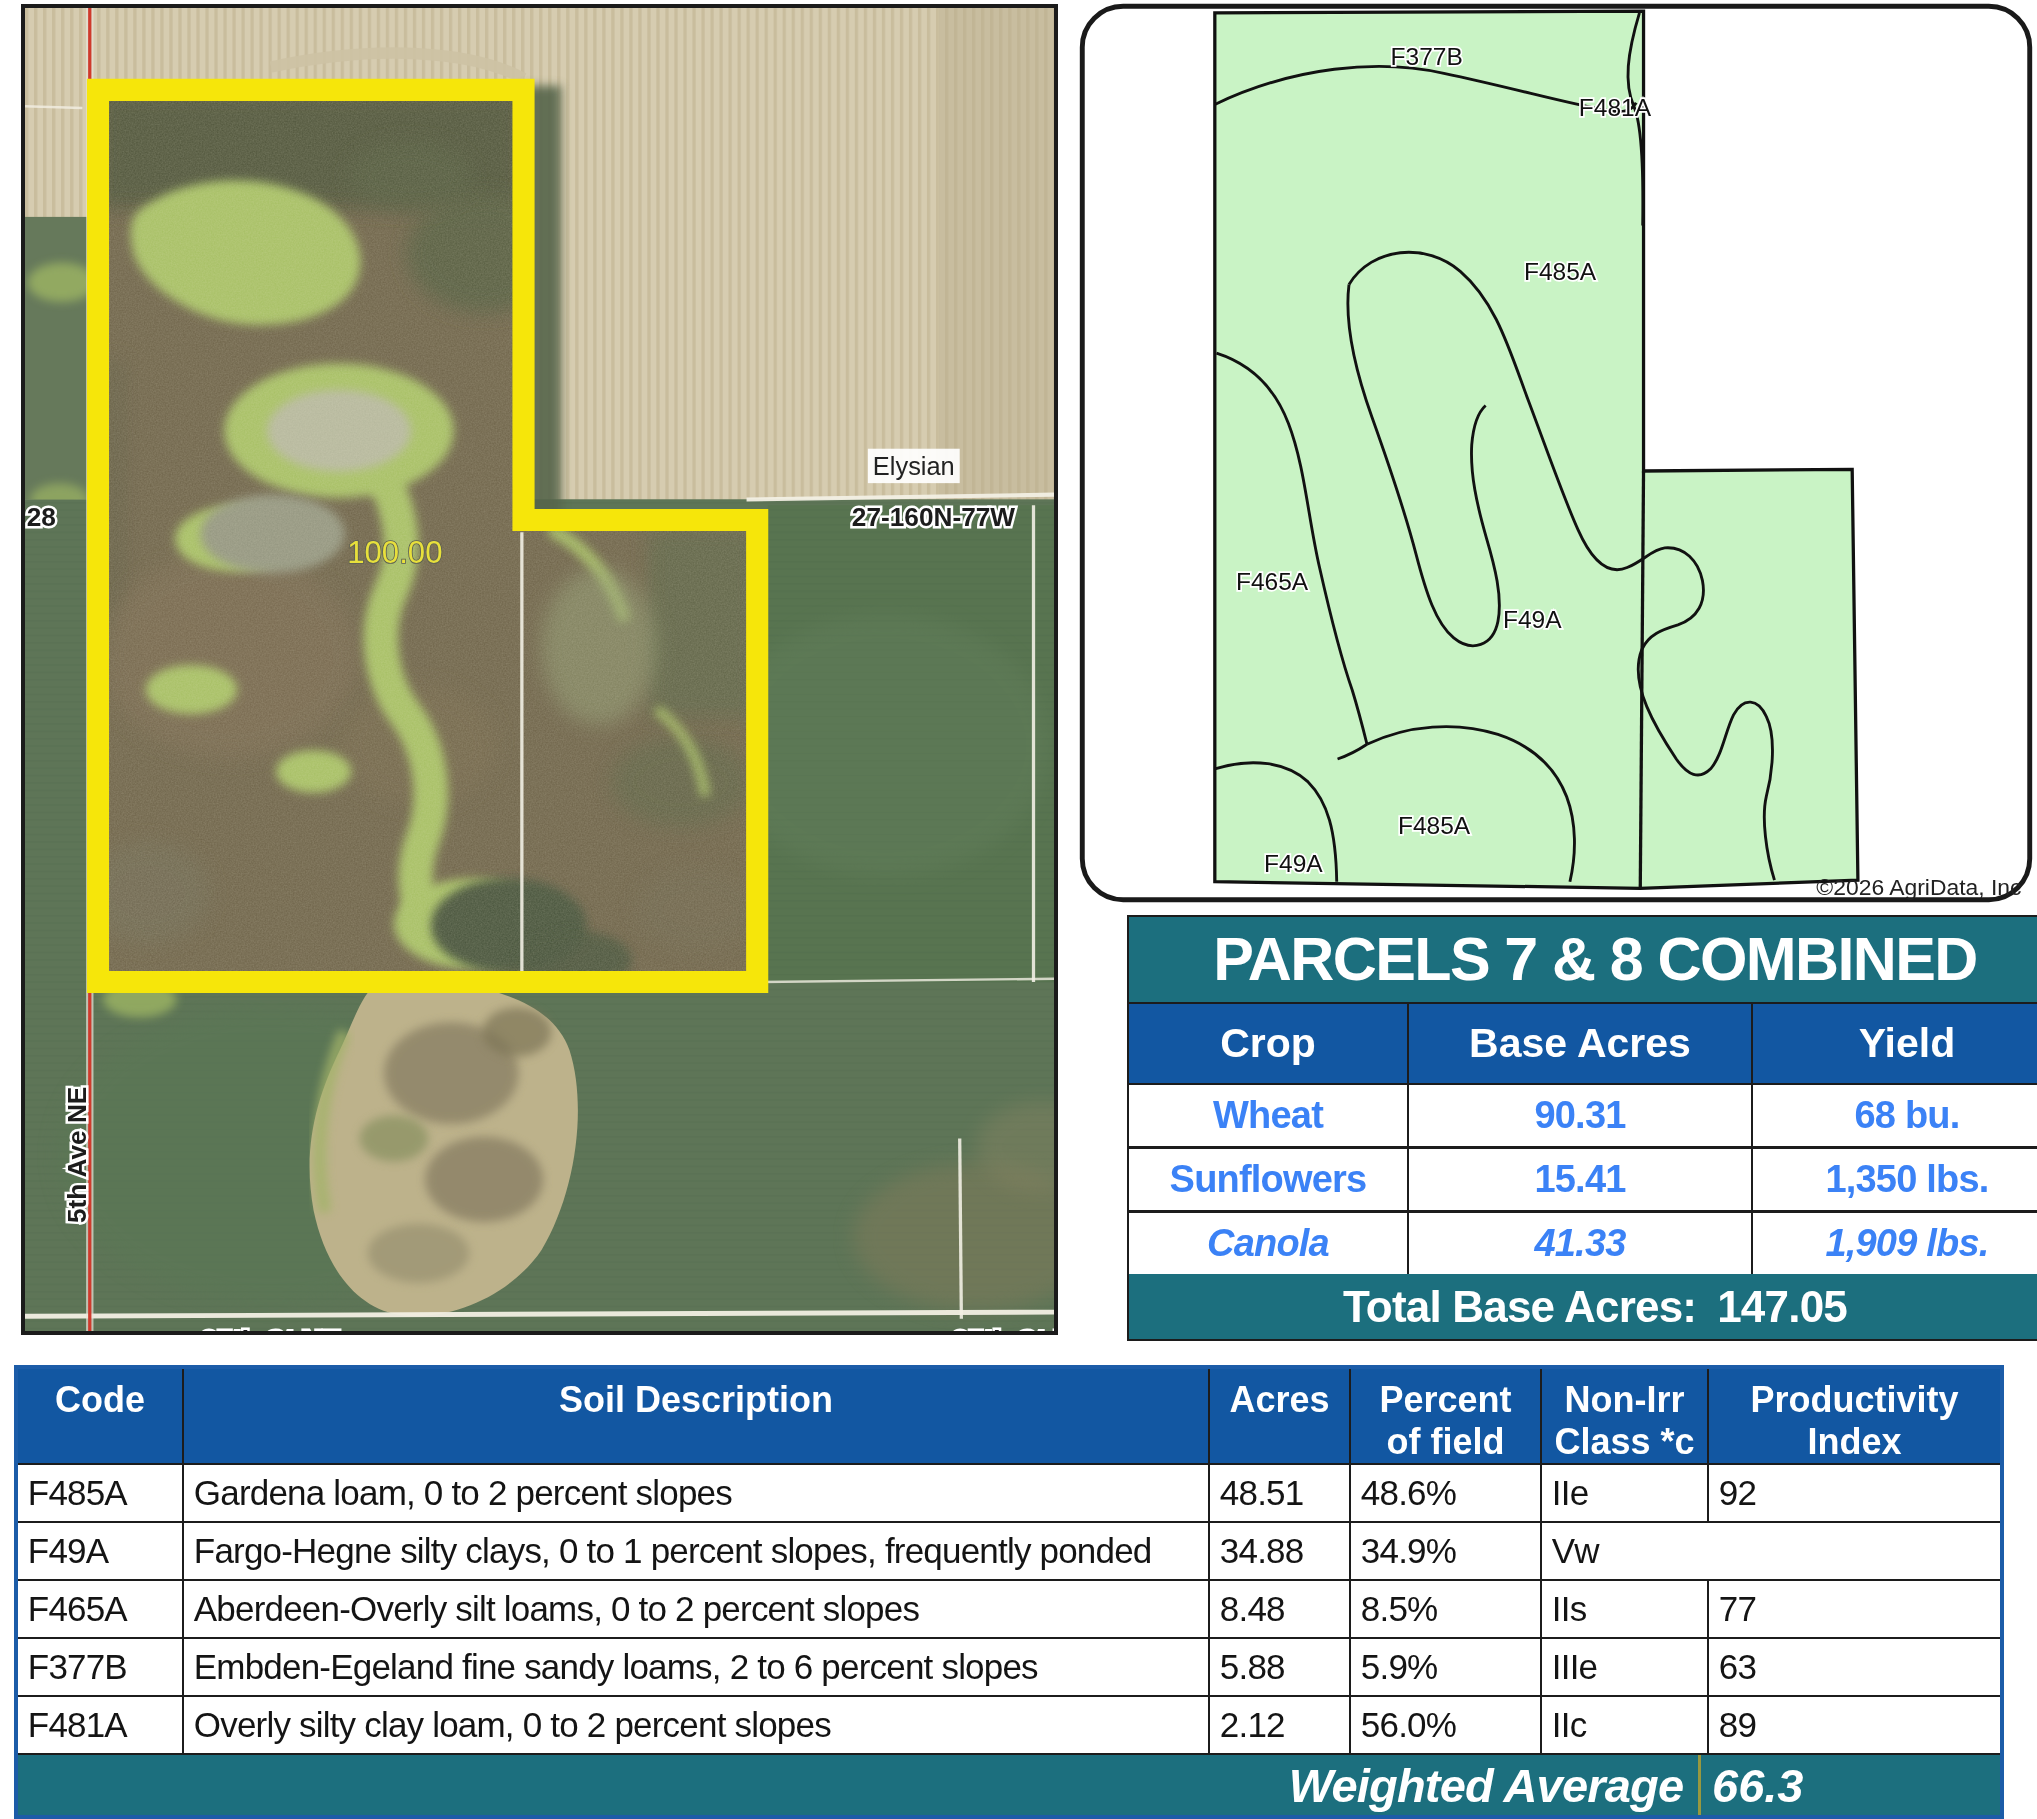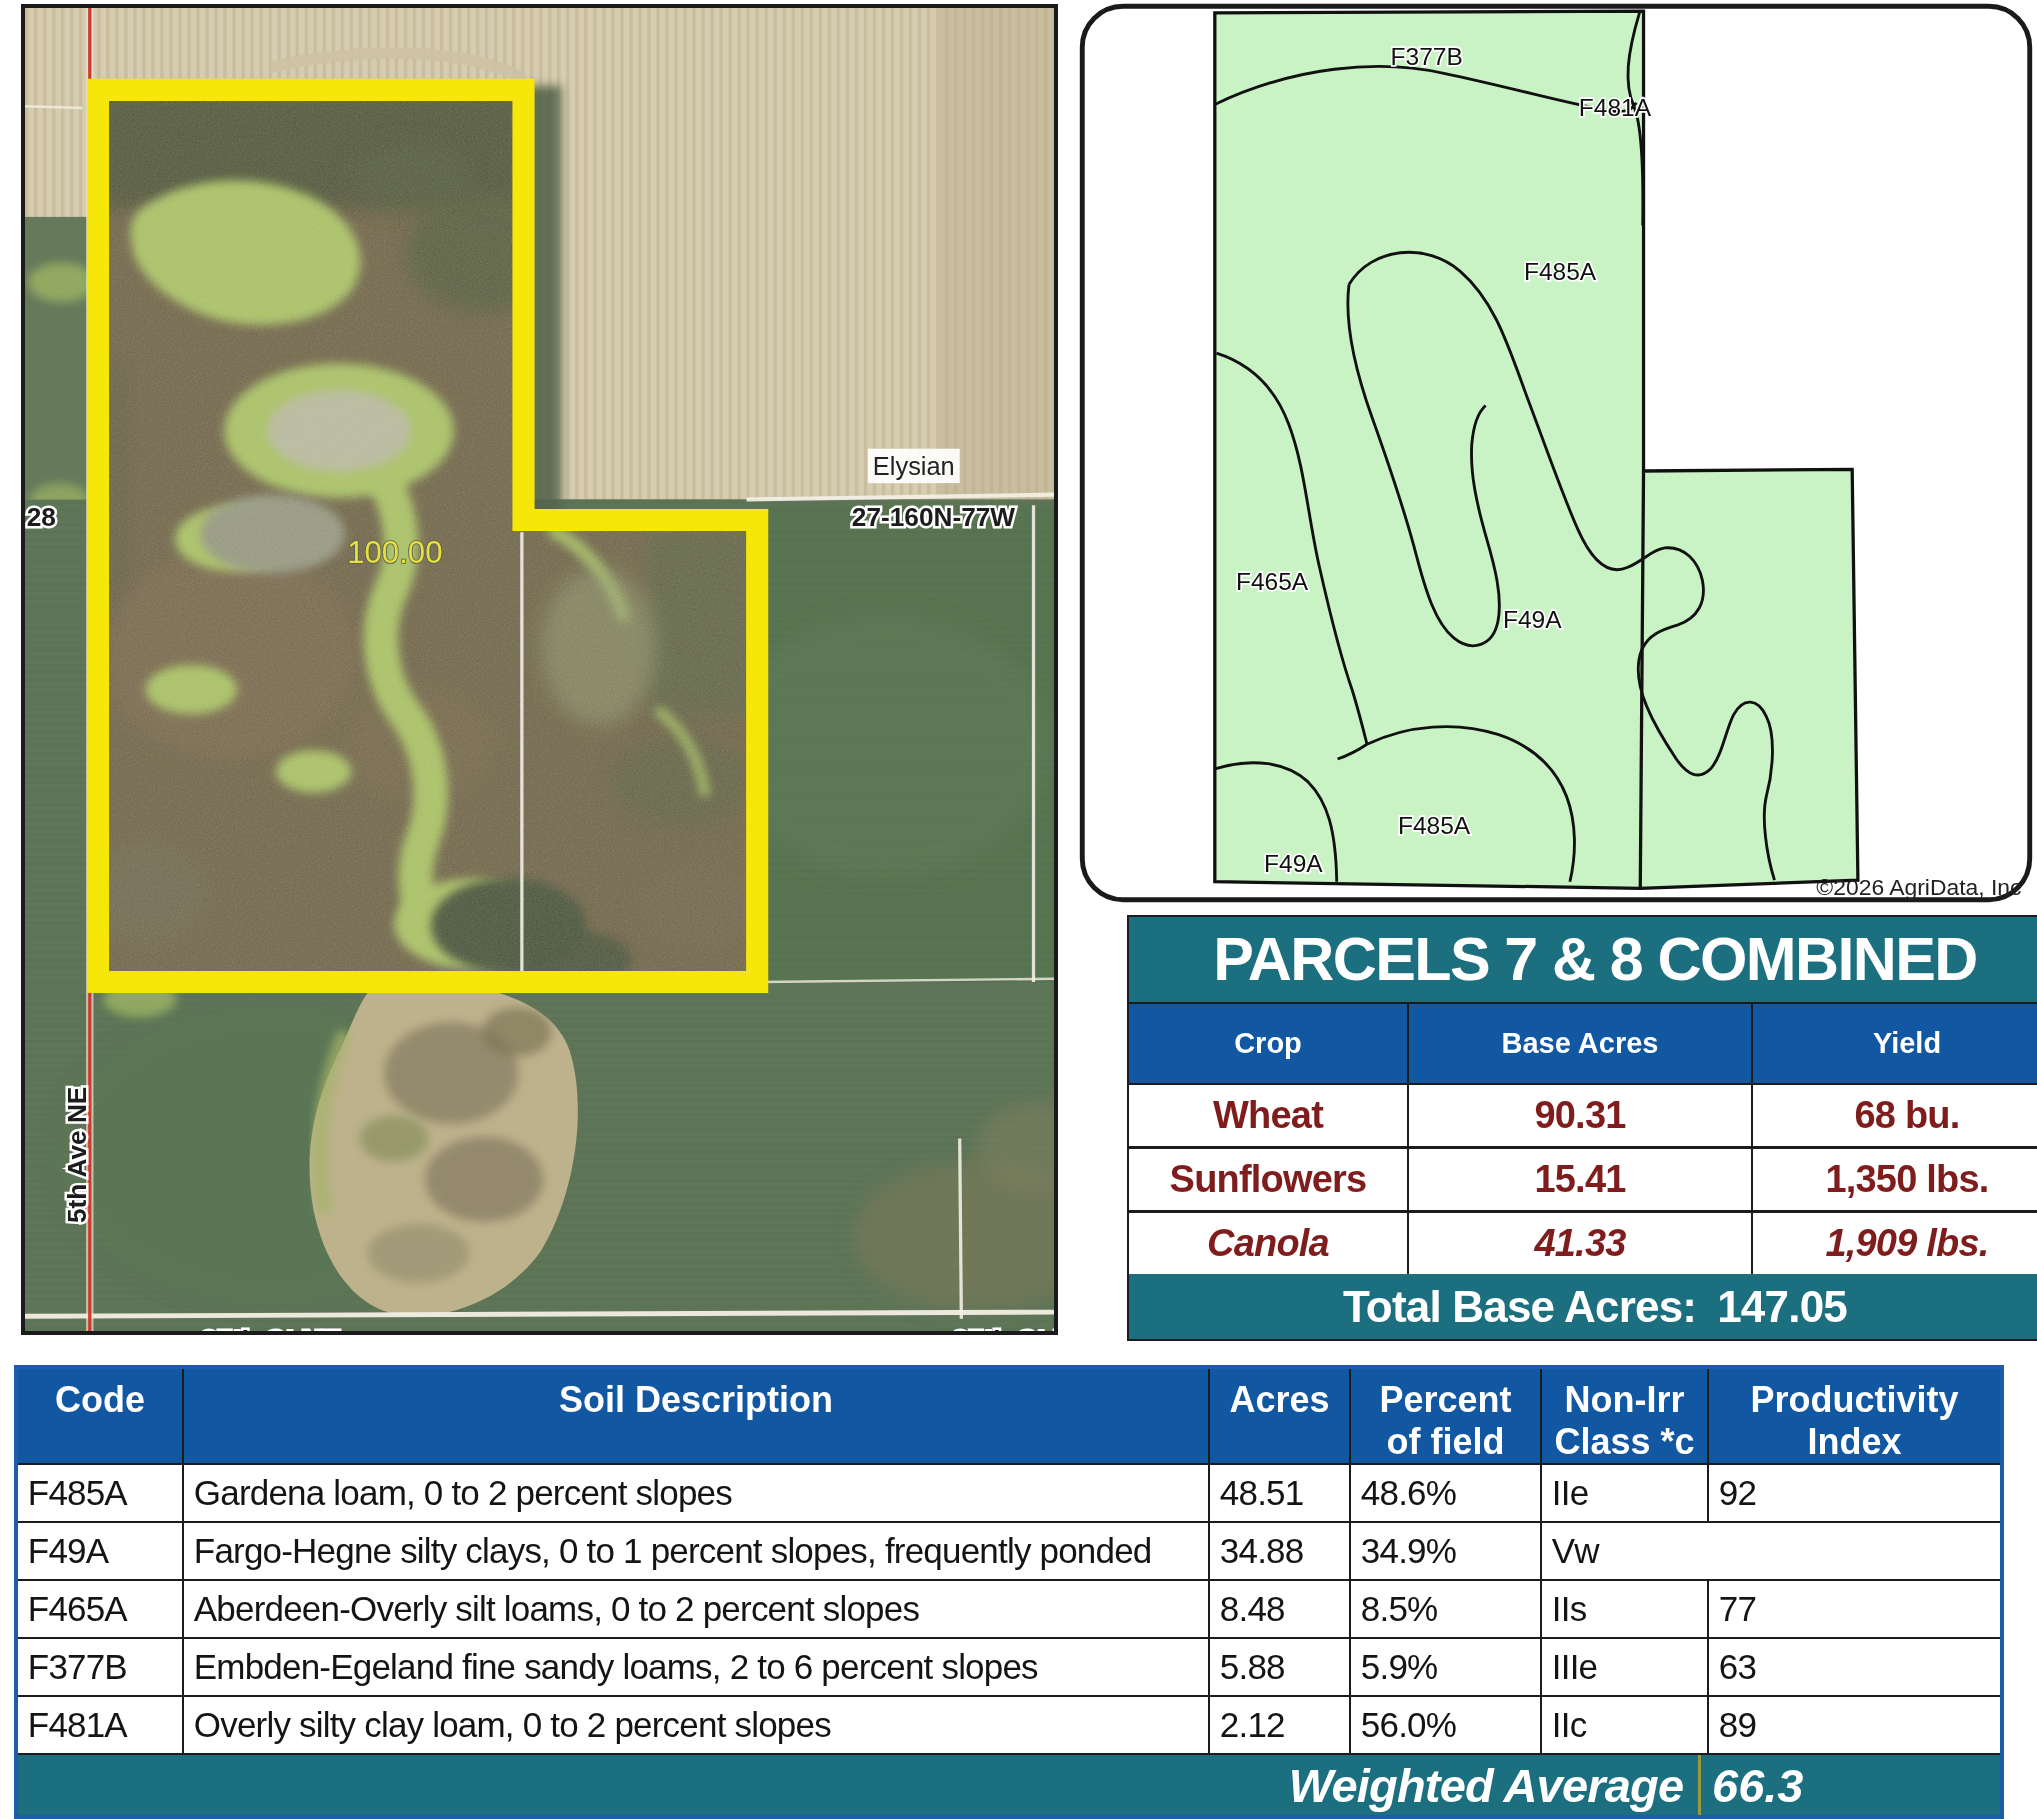--- a/index.html
+++ b/index.html
@@ -7,24 +7,24 @@
   .abs{position:absolute;}
   svg text{font-family:"Liberation Sans",sans-serif;}
   .halo{paint-order:stroke;stroke:#ffffff;stroke-width:6px;fill:#1c1c1c;font-weight:bold;}
   .soil-label{paint-order:stroke;stroke:#ffffff;stroke-width:4px;fill:#111;font-size:30px;}
   
   .parcels{left:1080px;top:915px;width:936px;border:2.5px solid #1c1c1c;box-sizing:border-box;margin-left:47px;}
   .parcels-title{background:var(--teal);color:#fff;font-weight:bold;font-size:61px;letter-spacing:-1.6px;
     text-align:center;height:85px;line-height:85px;white-space:nowrap;}
   .parcels-head{display:grid;grid-template-columns:278px 344px auto;background:var(--blue);
     border-top:2.5px solid #1c1c1c;border-bottom:2.5px solid #1c1c1c;height:79px;}
-  .parcels-head div{color:#fff;font-weight:bold;font-size:29px;display:flex;align-items:center;justify-content:center;text-align:center;}
+  .parcels-head div{color:#fff;font-weight:bold;font-size:41px;display:flex;align-items:center;justify-content:center;text-align:center;}
   .parcels-head div + div{border-left:2.5px solid #1c1c1c;}
   .parcels-row{display:grid;grid-template-columns:278px 344px auto;height:61px;background:#fff;border-bottom:3.3px solid #1c1c1c;}
-  .parcels-row div{font-weight:bold;font-size:38px;color:#7f1d1d;display:flex;align-items:center;justify-content:center;letter-spacing:-0.8px;}
+  .parcels-row div{font-weight:bold;font-size:38px;color:#3b82f6;display:flex;align-items:center;justify-content:center;letter-spacing:-0.8px;}
   .parcels-row div + div{border-left:2.5px solid #1c1c1c;}
   .parcels-total{background:var(--teal);color:#fff;font-weight:bold;font-size:44px;letter-spacing:-0.8px;
     height:65px;display:flex;align-items:center;justify-content:center;gap:21px;}
   
   .soiltbl{left:14px;top:1365px;width:1990px;border:4.1px solid #1c5ca8;box-sizing:border-box;background:#be185d;}
   .soil-head{display:grid;grid-template-columns:164px 1026px 141px 191px 167px auto;background:var(--blue);height:94px;}
   .soil-head div{color:#fff;font-weight:bold;font-size:36px;line-height:1.18;padding-top:9.8px;text-align:center;
     white-space:pre-line;box-sizing:border-box;}
   .soil-head div + div{border-left:2.5px solid #1c1c1c;}
   .soil-row{display:grid;grid-template-columns:164px 1026px 141px 191px 167px auto;height:56px;border-top:2.5px solid #1c1c1c;background:#fff;}

